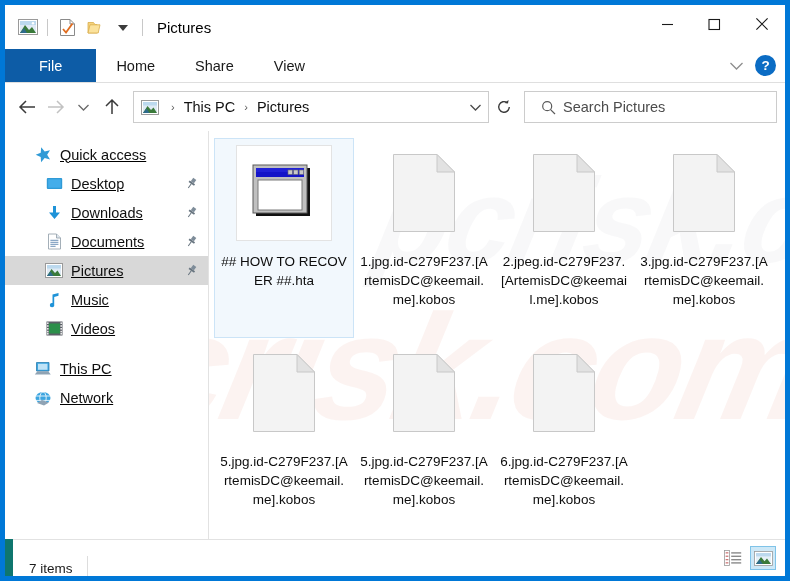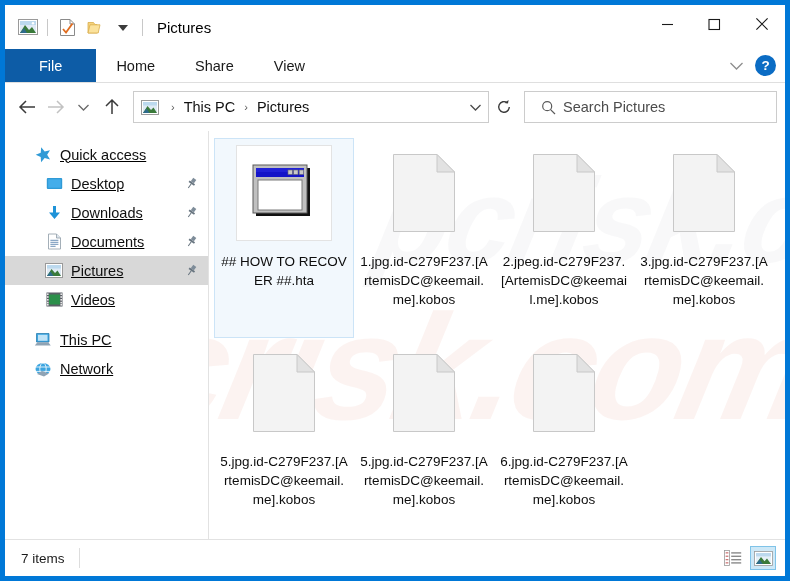--- a/index.html
+++ b/index.html
@@ -308,22 +308,23 @@
   
   .docicon { display:block; }
 
   
   .statusbar {
     height: 36px;
     flex: 0 0 36px;
     border-top: 1px solid #e2e2e2;
     background: #ffffff;
     display: flex;
-    align-items: center;
-    position: relative;
+    align-items: flex-end;
+    position: relative;
+    margin-left: 8px;
   }
   .status-text {
     font-size: 13.5px;
     color: #1a1a1a;
     padding-left: 16px;
   }
   .status-sep {
     width: 1px; height: 20px;
     background: #dddddd;
     margin-left: 14px;
@@ -576,20 +577,28 @@
           <svg width="13" height="13" viewBox="0 0 13 13">
             <g transform="rotate(35 6.5 6.5)">
               <rect x="4.6" y="0.8" width="3.8" height="4.2" fill="#7e8c99"></rect>
               <rect x="3.2" y="5" width="6.6" height="1.9" fill="#67747f"></rect>
               <rect x="6" y="6.9" width="1" height="5.2" fill="#67747f"></rect>
             </g>
           </svg>
         </span>
       </div>
 
+      <div class="nav-item indent">
+        <span class="nav-ic">
+          <svg width="14" height="16" viewBox="0 0 14 16">
+            <path d="M11.5 1 L5.5 2.6 V11 A2.2 2.2 0 1 0 7.2 12.8 V5 L11.5 3.8 Z" fill="#1f93d8"></path>
+          </svg>
+        </span>
+        <span class="nav-lb">Music</span>
+      </div>
 
       <div class="nav-item indent">
         <span class="nav-ic">
           <svg width="17" height="15" viewBox="0 0 17 15">
             <rect x="0.5" y="0.5" width="16" height="14" fill="#5a5f66"></rect>
             <rect x="3" y="2.5" width="11" height="10" fill="#2b8f4a"></rect>
             <g fill="#e8e8e8">
               <rect x="1" y="1.4" width="1.6" height="1.6"></rect>
                 <rect x="1" y="4.2" width="1.6" height="1.6"></rect>
               <rect x="1" y="7" width="1.6" height="1.6"></rect>

